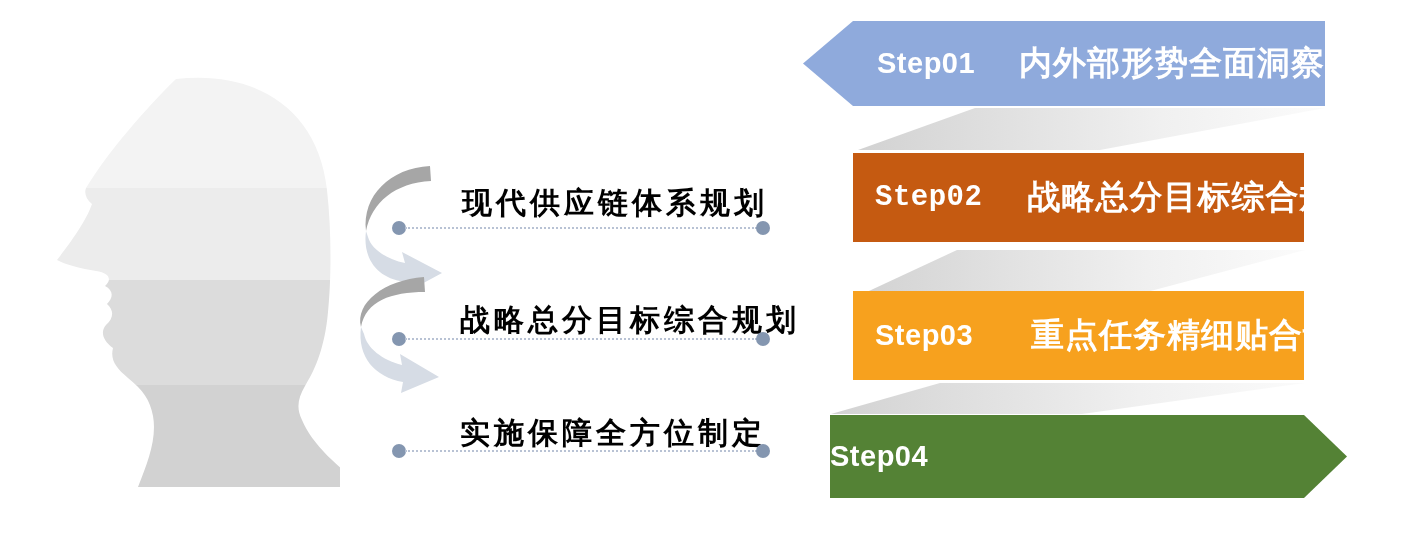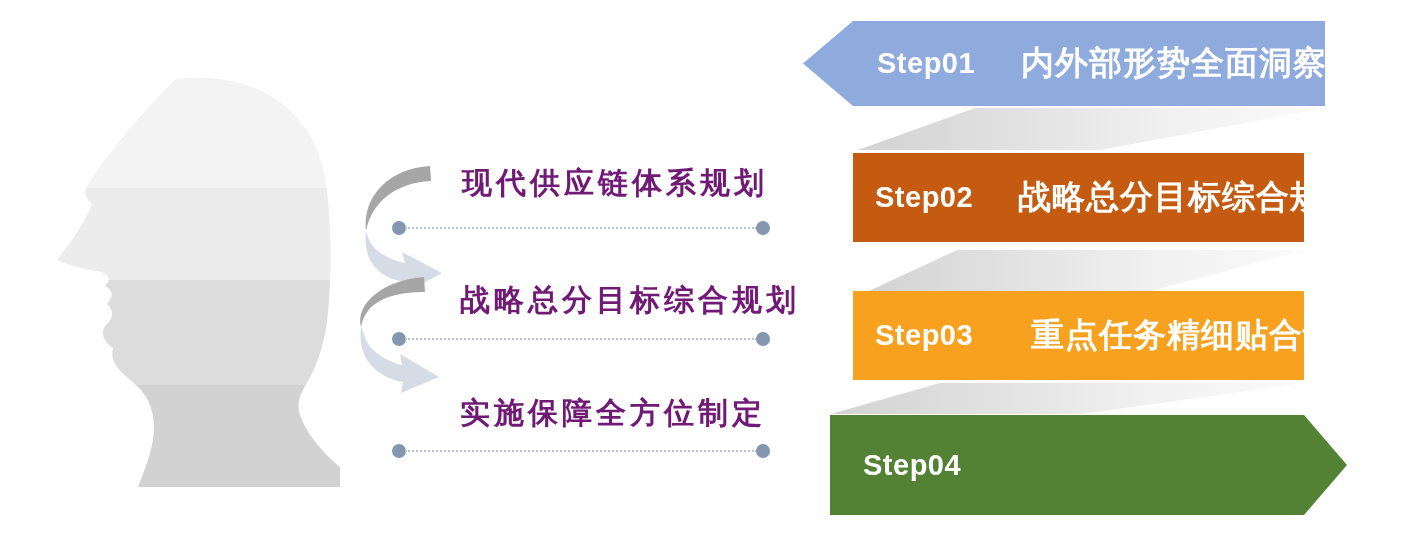--- a/index.html
+++ b/index.html
@@ -2,42 +2,42 @@
 <html><head>
 <meta charset="utf-8">
 <style>
   html,body{margin:0;padding:0;background:#ffffff;}
   body{font-family:"Liberation Sans","DejaVu Sans",sans-serif;}
   #canvas{position:relative;width:1408px;height:538px;background:#ffffff;overflow:hidden;}
   #decor-svg{position:absolute;left:0;top:0;z-index:1;}
 
   .plan-label{
     position:absolute;z-index:2;white-space:nowrap;
-    color:#701a75;font-weight:700;font-size:30px;line-height:34px;letter-spacing:4px;
+    color:#000000;font-weight:700;font-size:30px;line-height:34px;letter-spacing:4px;margin-top:20px;
   }
   .dotline{position:absolute;z-index:2;width:378px;height:14px;display:flex;align-items:center;}
   .dotline .dot{width:14px;height:14px;border-radius:50%;background:#8496B0;flex:none;}
   .dotline .seg{flex:1;height:0;border-top:2px dotted #B8C2D4;margin:0 -1px;}
 
   .banner{
     position:absolute;z-index:2;box-sizing:border-box;
     display:flex;align-items:center;color:#ffffff;font-weight:700;white-space:nowrap;
   }
   .banner .step{font-size:29px;letter-spacing:0.5px;}
   .banner .title{font-size:33px;letter-spacing:1px;}
   #banner-1{left:803px;top:21px;width:522px;height:85px;background:#8FAADC;
     clip-path:polygon(0 50%,50px 0,100% 0,100% 100%,50px 100%);
-    padding-left:74px;gap:46px;}
+    padding-left:74px;justify-content:space-between;}
   #banner-2{left:853px;top:153px;width:451px;height:89px;background:#C55A11;
-    padding-left:22px;gap:45px;}
+    padding-left:22px;gap:45px;font-family:Liberation Mono, monospace;}
   #banner-3{left:853px;top:291px;width:451px;height:89px;background:#F7A11E;
     padding-left:22px;gap:58px;}
-  #banner-4{left:830px;top:415px;width:517px;height:100px;background:#548235;
+  #banner-4{left:830px;top:415px;width:517px;height:83px;background:#548235;
     clip-path:polygon(0 0,calc(100% - 43px) 0,100% 50%,calc(100% - 43px) 100%,0 100%);
-    padding-left:33px;gap:42px;}
+    gap:42px;}
 </style>
 </head>
 <body>
 
 <div id="canvas">
 
   <svg id="decor-svg" width="1408" height="538" viewBox="0 0 1408 538">
     <defs>
       <clipPath id="headClip">
         <path d="M 176,79 C 252,70 318,106 327,190 C 332,235 331,282 328,312

